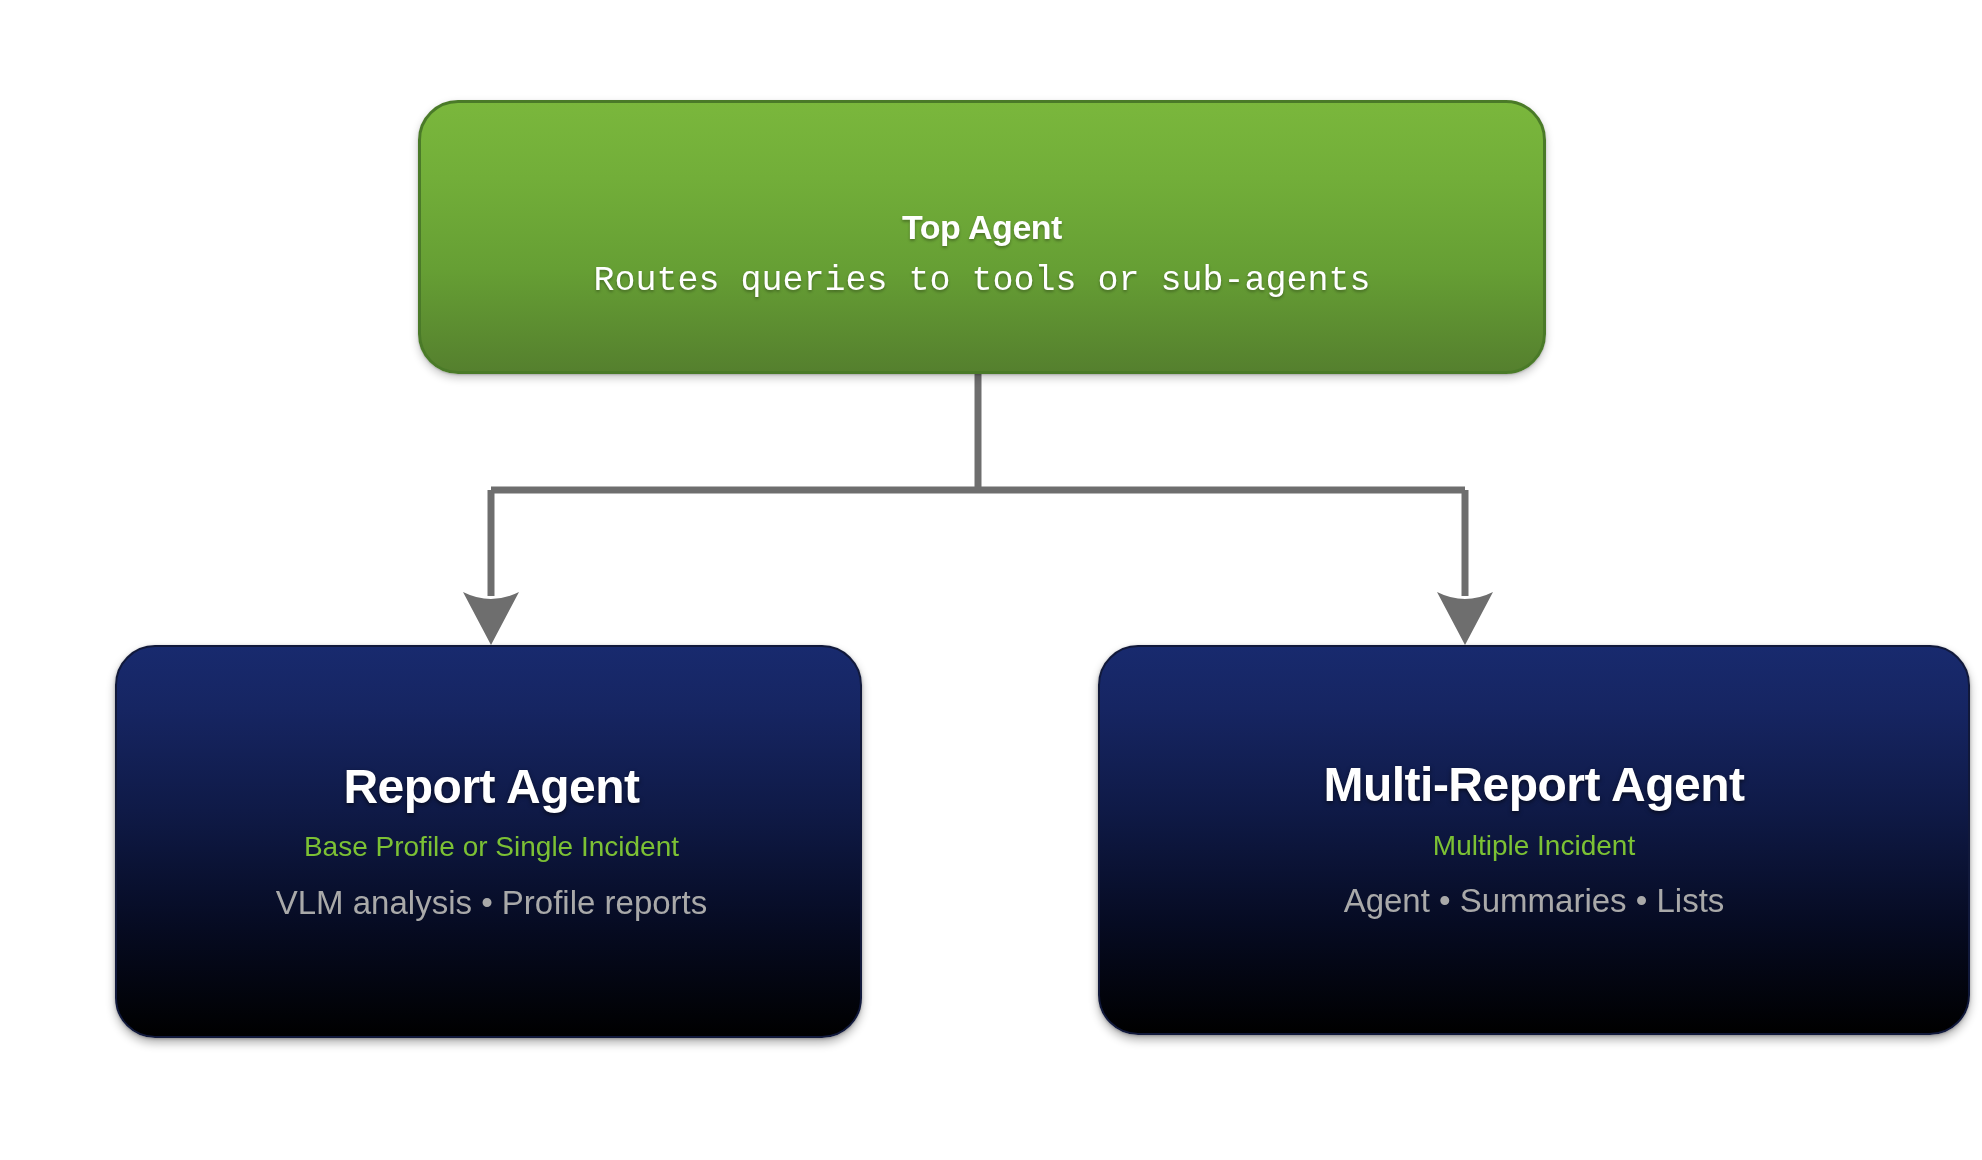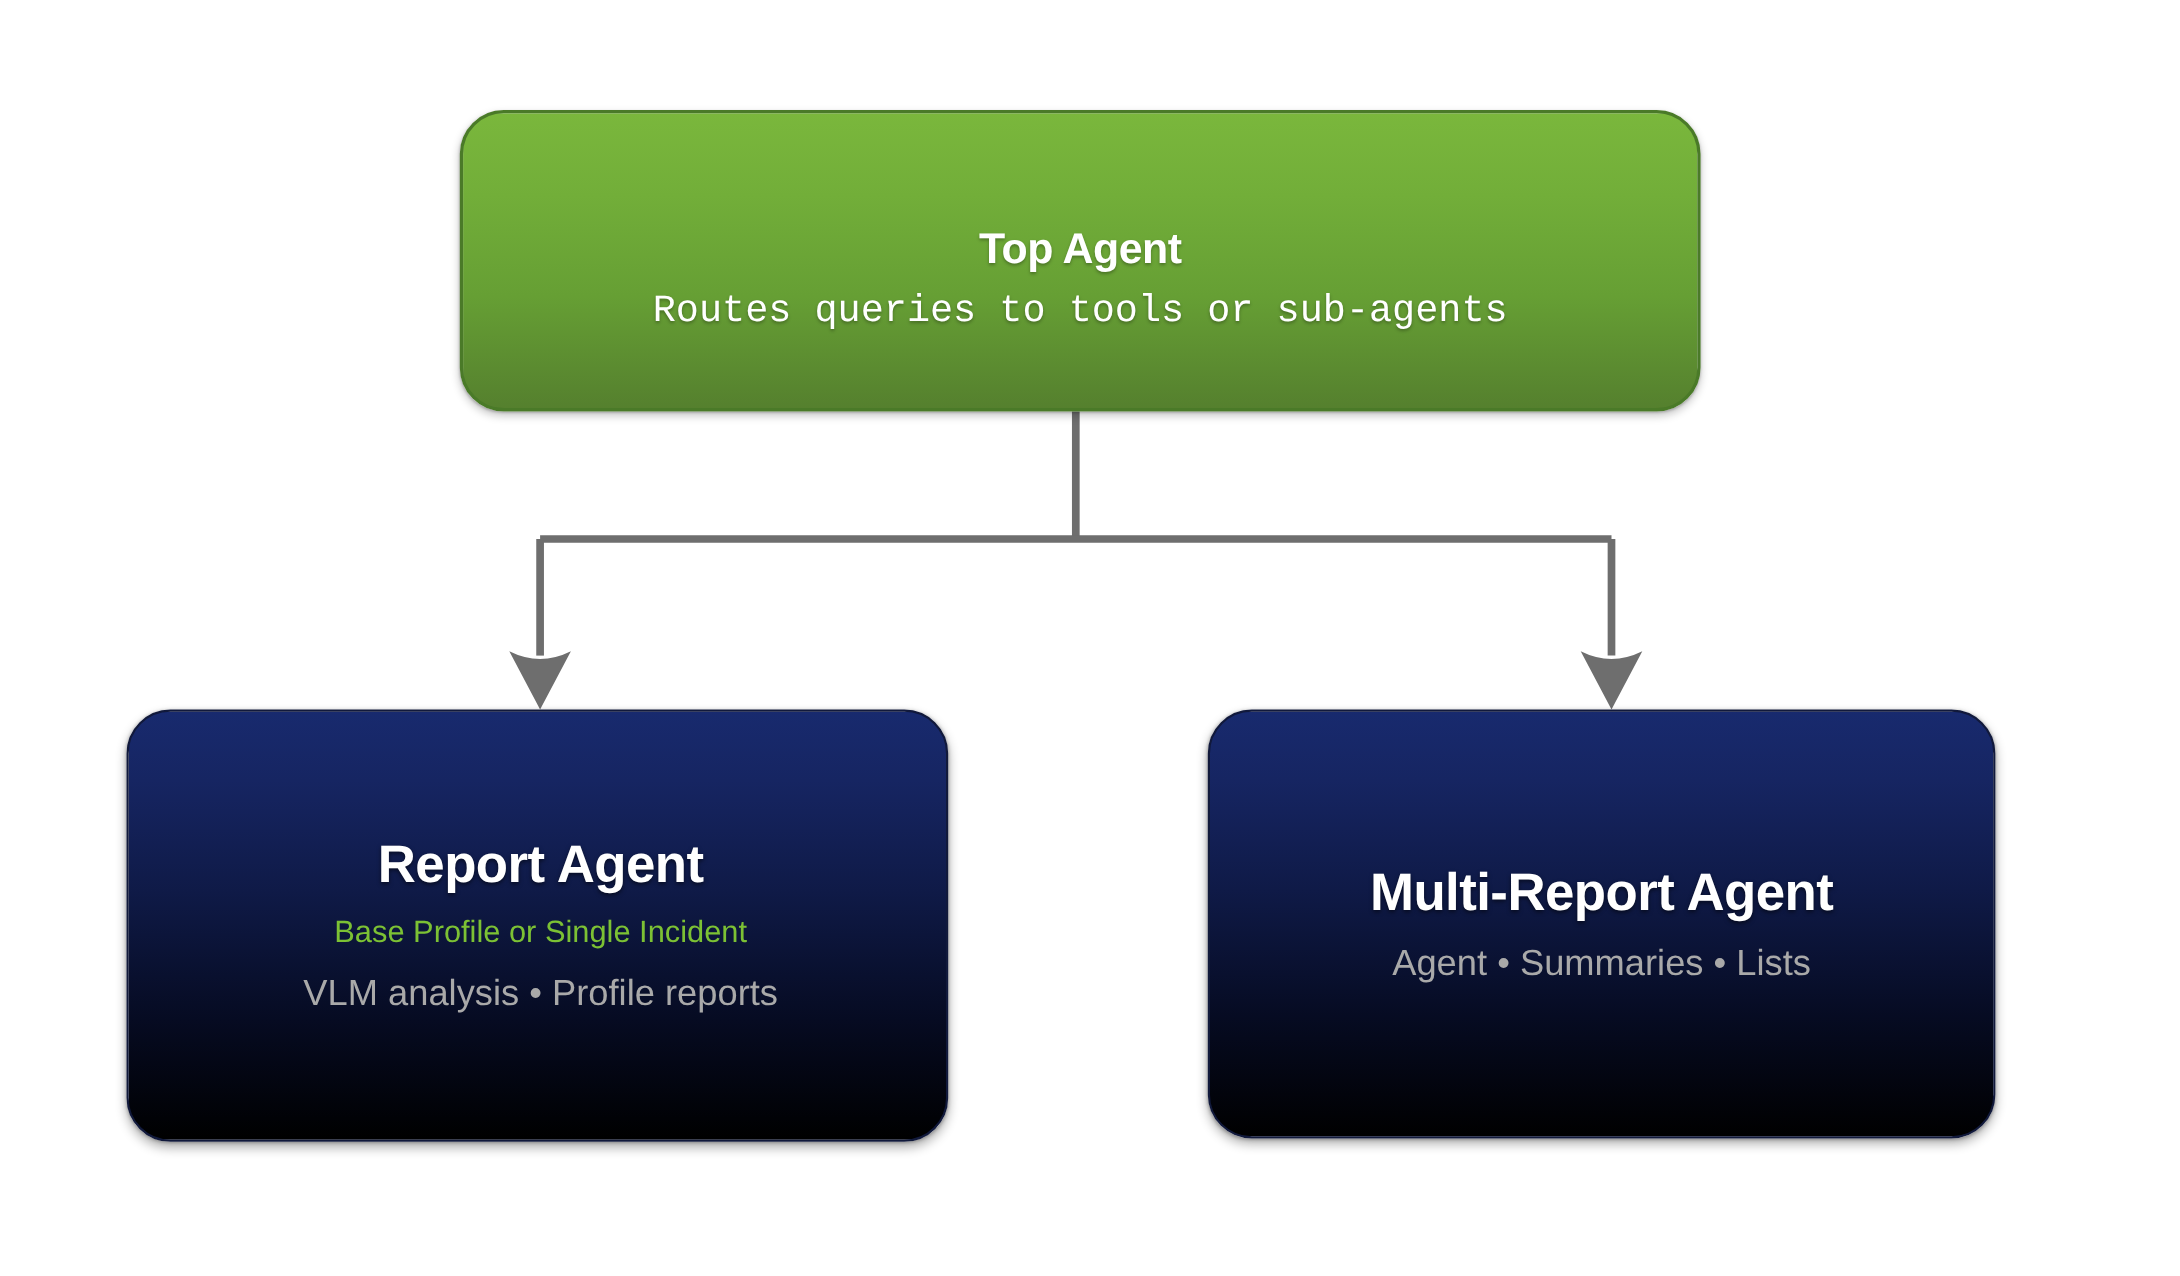--- a/index.html
+++ b/index.html
@@ -49,21 +49,21 @@
     top: 100px;
     width: 1128px;
     height: 274px;
     border-radius: 40px;
     background: linear-gradient(180deg, #7ab73c 0%, #72ae39 28%, #669f34 62%, #55802e 100%);
     border: 3px solid #4a7a28;
     box-shadow: 0 4px 8px rgba(0,0,0,0.22), 0 1px 2px rgba(0,0,0,0.18);
     padding: 0 40px;
   }
   .node-root .node-title {
-    font-size: 39px;
+    font-size: 34px;
     font-weight: bold;
     color: #ffffff;
     line-height: 1.05;
     letter-spacing: -0.5px;
     text-shadow: 0 2px 3px rgba(0,0,0,0.30);
     margin-bottom: 16px;
     margin-top: 36px;
   }
   .node-root .node-subtitle {
     font-size: 35px;
@@ -85,21 +85,21 @@
   .node-child-left {
     left: 115px;
     top: 645px;
     width: 747px;
     height: 393px;
     padding-left: 36px;
   }
   .node-child-right {
     left: 1098px;
     top: 645px;
-    width: 716px;
+    width: 872px;
     height: 390px;
   }
   .node-child .node-title {
     font-size: 48px;
     font-weight: bold;
     color: #ffffff;
     letter-spacing: -0.5px;
     line-height: 1.05;
     text-shadow: 0 2px 4px rgba(0,0,0,0.55);
     margin-bottom: 20px;
@@ -144,16 +144,17 @@
   </div>
 
   <div class="node node-child node-child-left">
     <div class="node-title">Report Agent</div>
     <div class="node-tagline">Base Profile or Single Incident</div>
     <div class="node-meta">VLM analysis • Profile reports</div>
   </div>
 
   <div class="node node-child node-child-right">
     <div class="node-title">Multi-Report Agent</div>
+    <div class="node-tagline">Multiple Incident</div>
     <div class="node-meta">Agent • Summaries • Lists</div>
   </div>
 
 </div>
 
 </body></html>

